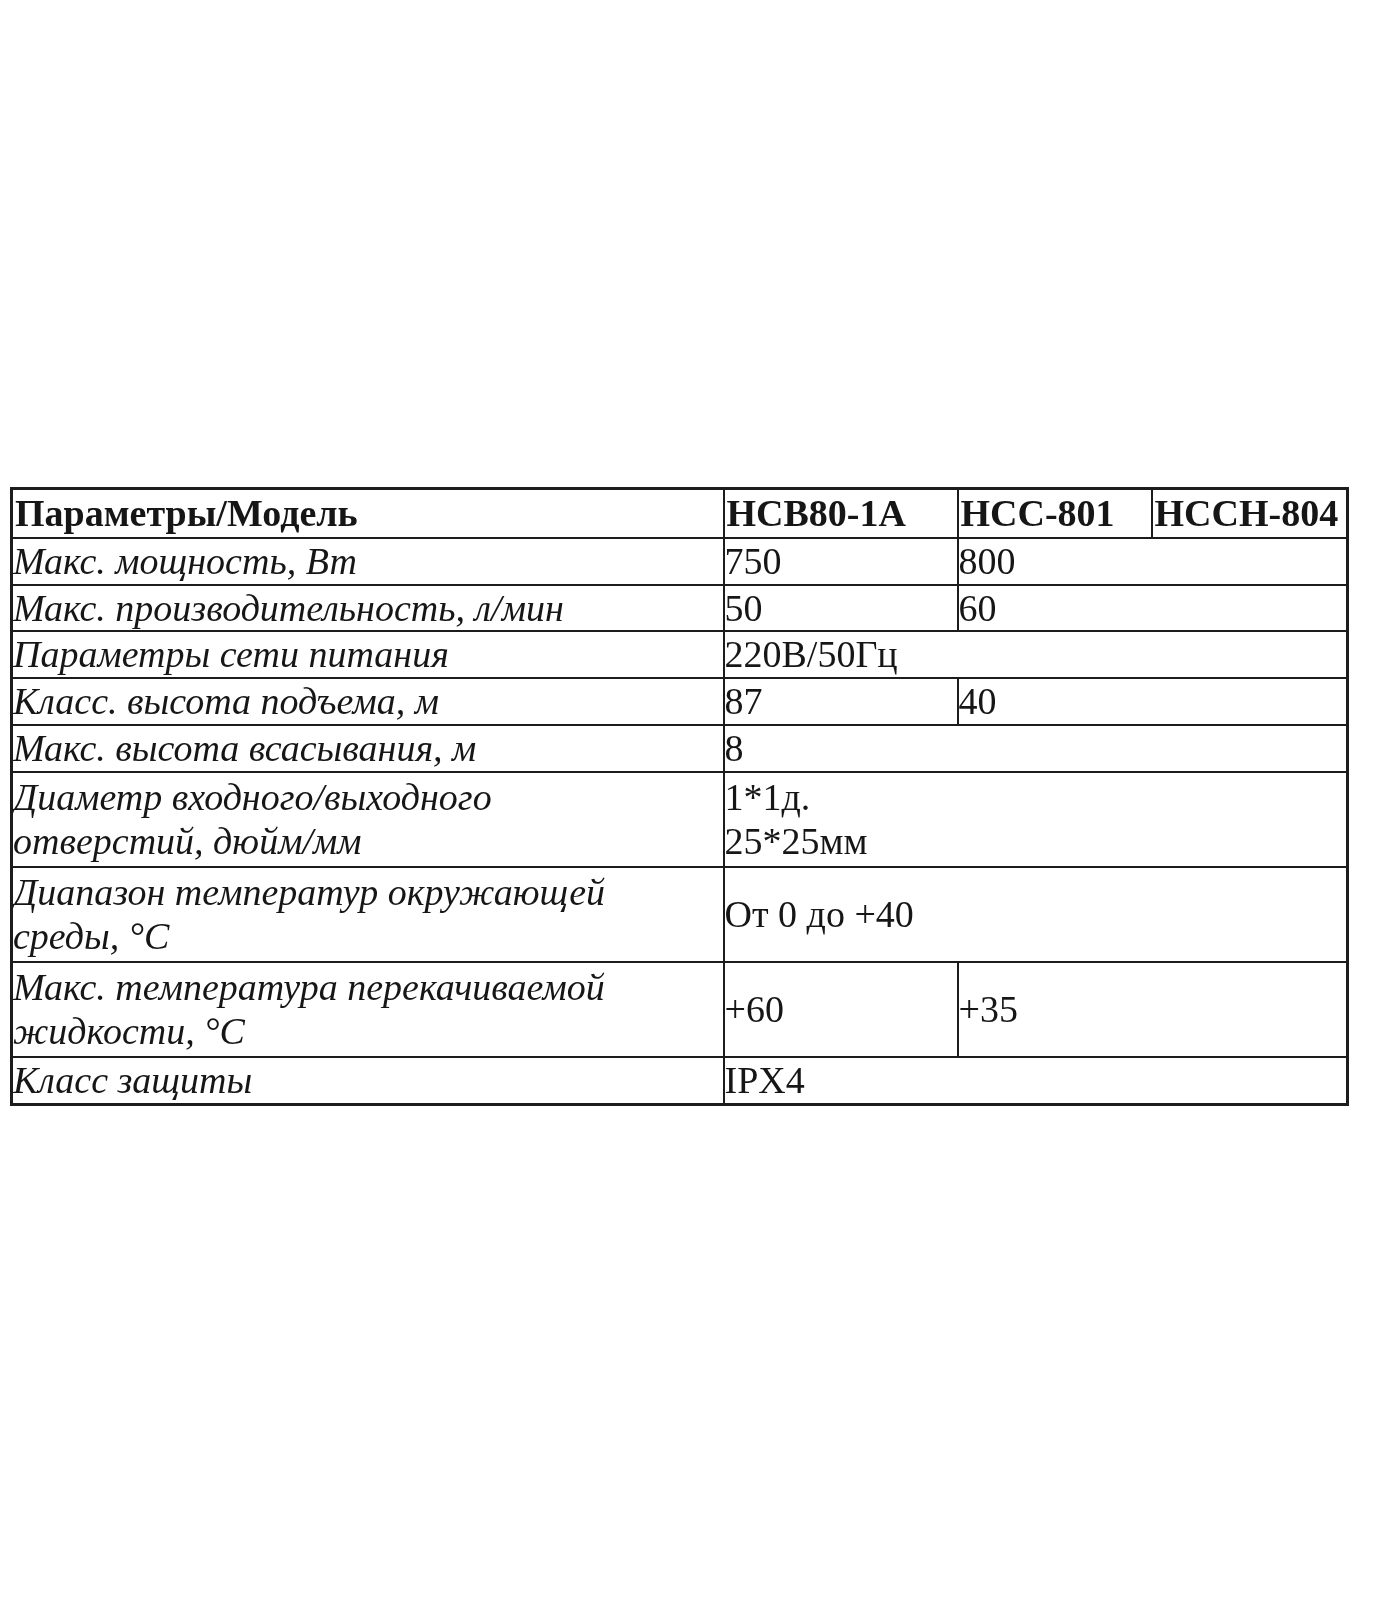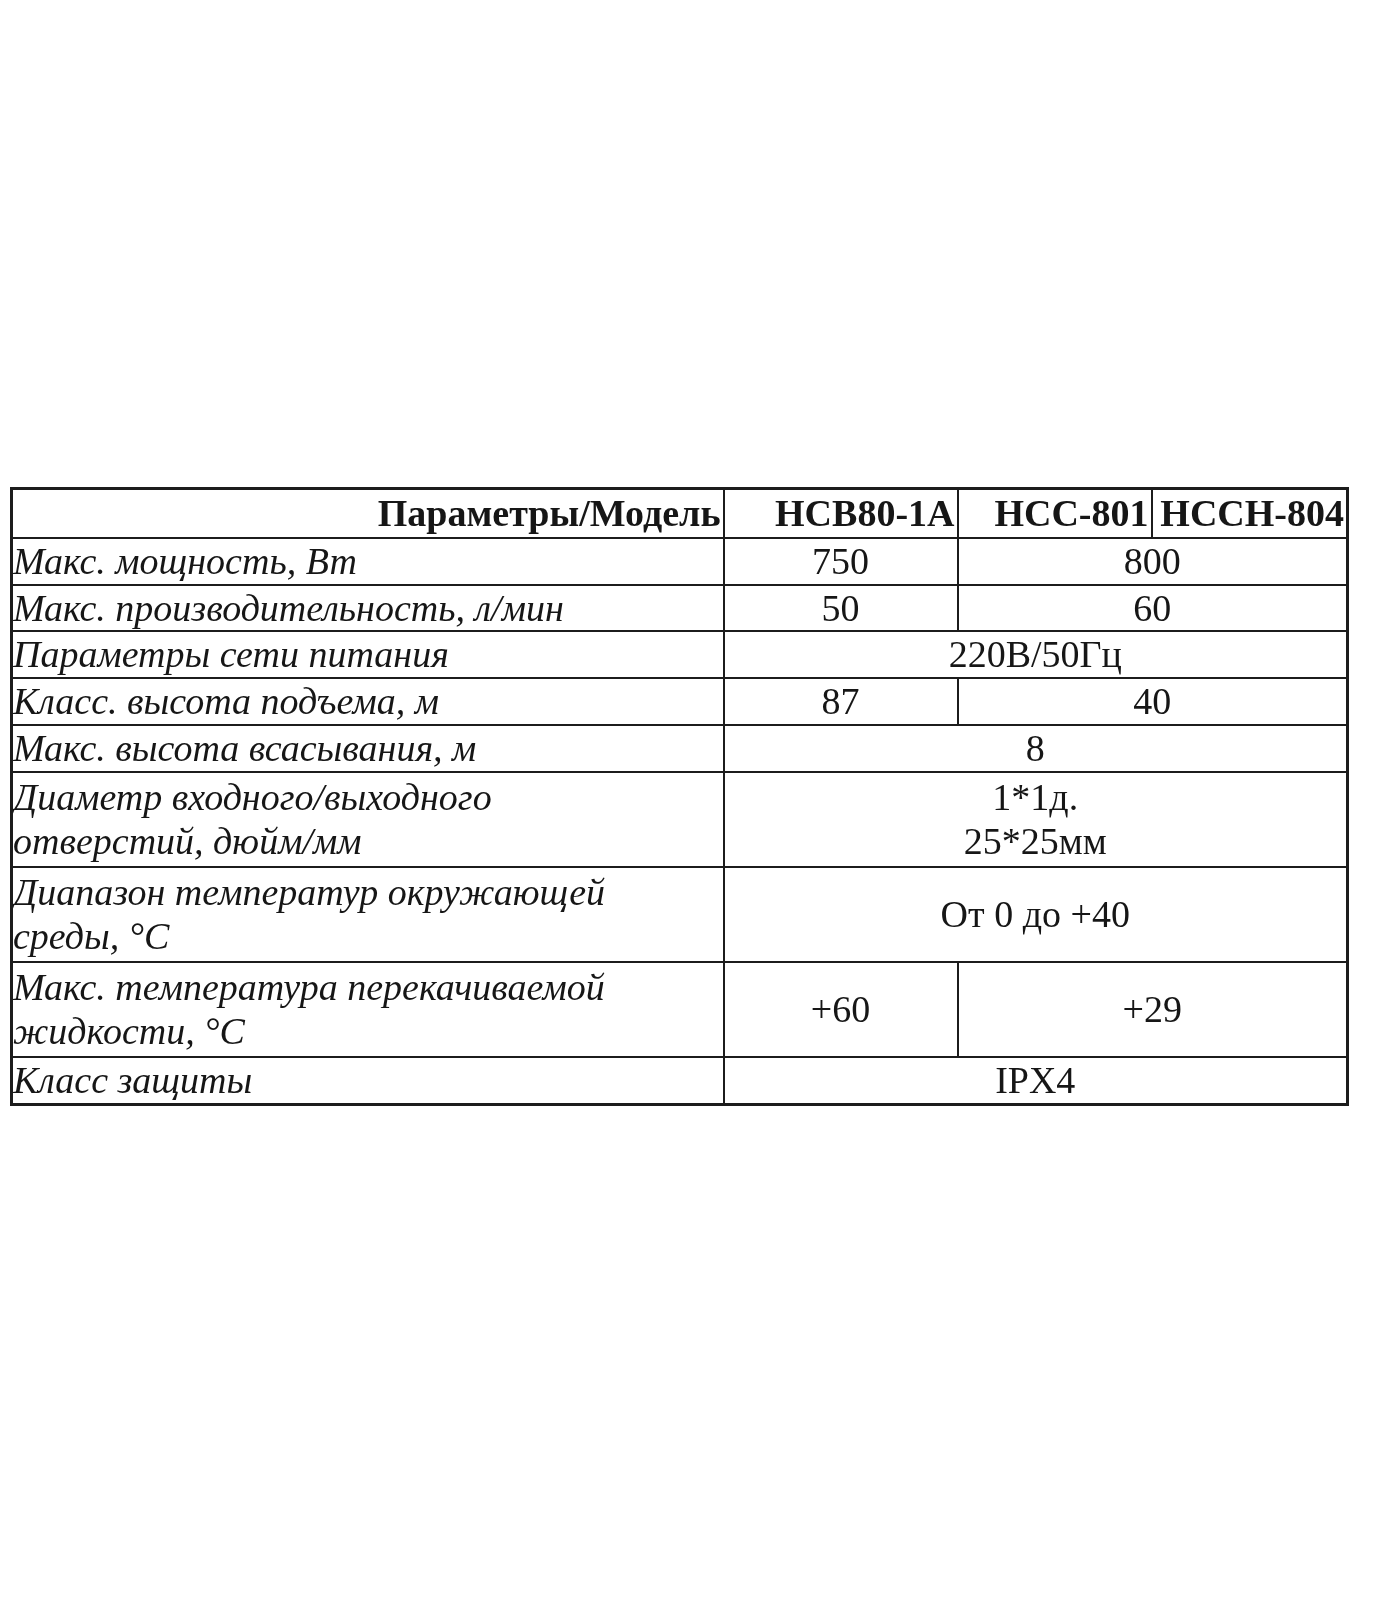--- a/index.html
+++ b/index.html
@@ -29,31 +29,30 @@
   table.specs td {
     border: 2px solid #1c1c1c;
     font-size: 38px;
     line-height: 1.18;
     vertical-align: middle;
     padding: 0;
     overflow: hidden;
   }
   table.specs th {
     font-weight: bold;
-    text-align: right;
+    text-align: left;
     padding: 1px 2px;
   }
   td.label {
     text-align: left;
     padding: 2px 8px 4px 14px;
     white-space: pre-line;
     font-style: italic;
   }
   td.val {
-    text-align: center;
     white-space: pre-line;
   }
   tr.h-head   { height: 45px; }
   tr.h-single { height: 46px; }
   tr.h-tall   { height: 95px; margin-left: 12px; }
 </style>
 </head>
 <body>
 
 <div class="page">
@@ -111,21 +110,21 @@
     <tr class="h-tall">
       <td class="label">Диапазон температур окружающей
 среды, °С</td>
       <td class="val" colspan="3">От 0 до +40</td>
     </tr>
 
     <tr class="h-tall">
       <td class="label">Макс. температура перекачиваемой
 жидкости, °С</td>
       <td class="val">+60</td>
-      <td class="val" colspan="2">+29</td>
+      <td class="val" colspan="2">+35</td>
     </tr>
 
     <tr class="h-single">
       <td class="label">Класс защиты</td>
       <td class="val" colspan="3">IPX4</td>
     </tr>
   </tbody>
     </table>
 </div>
 

